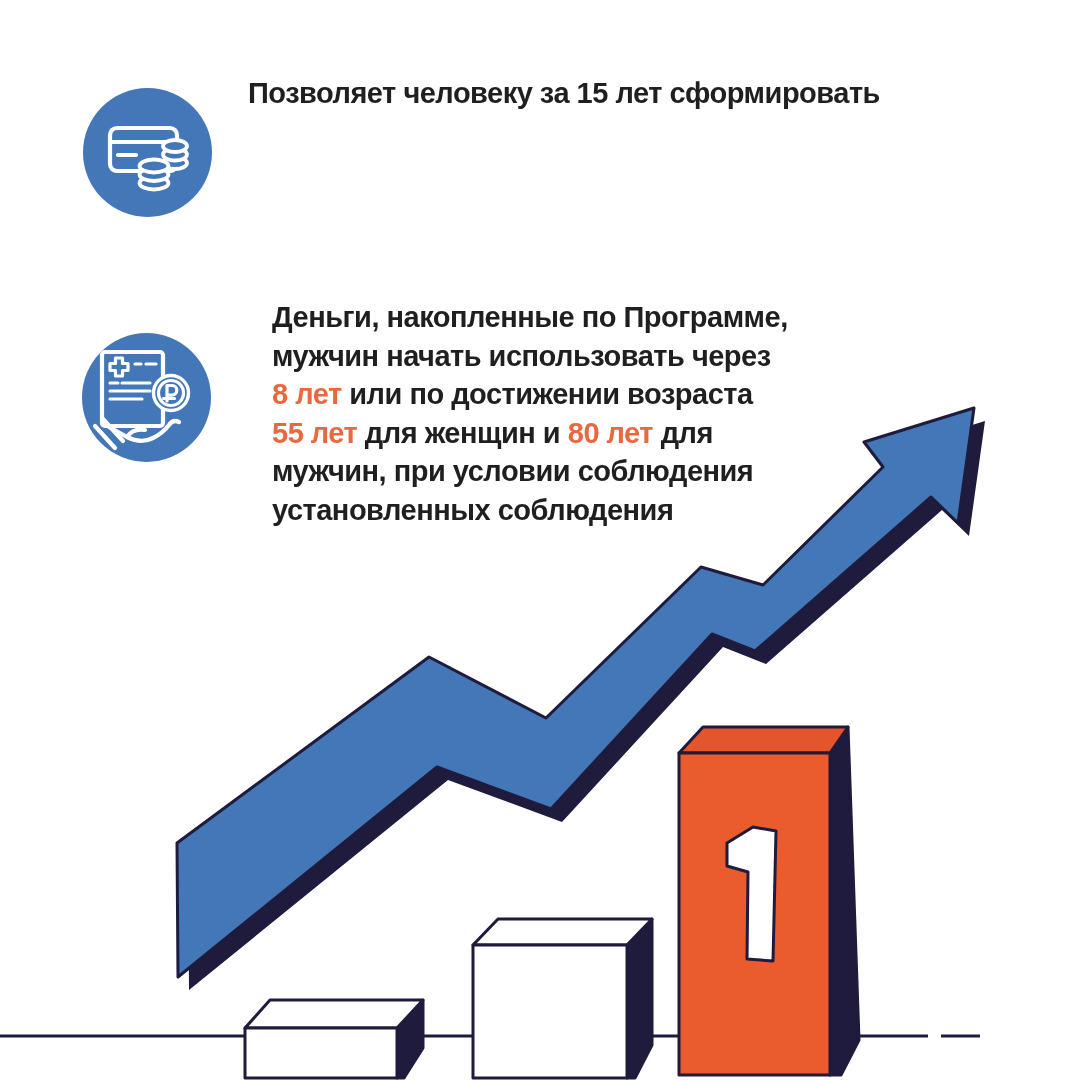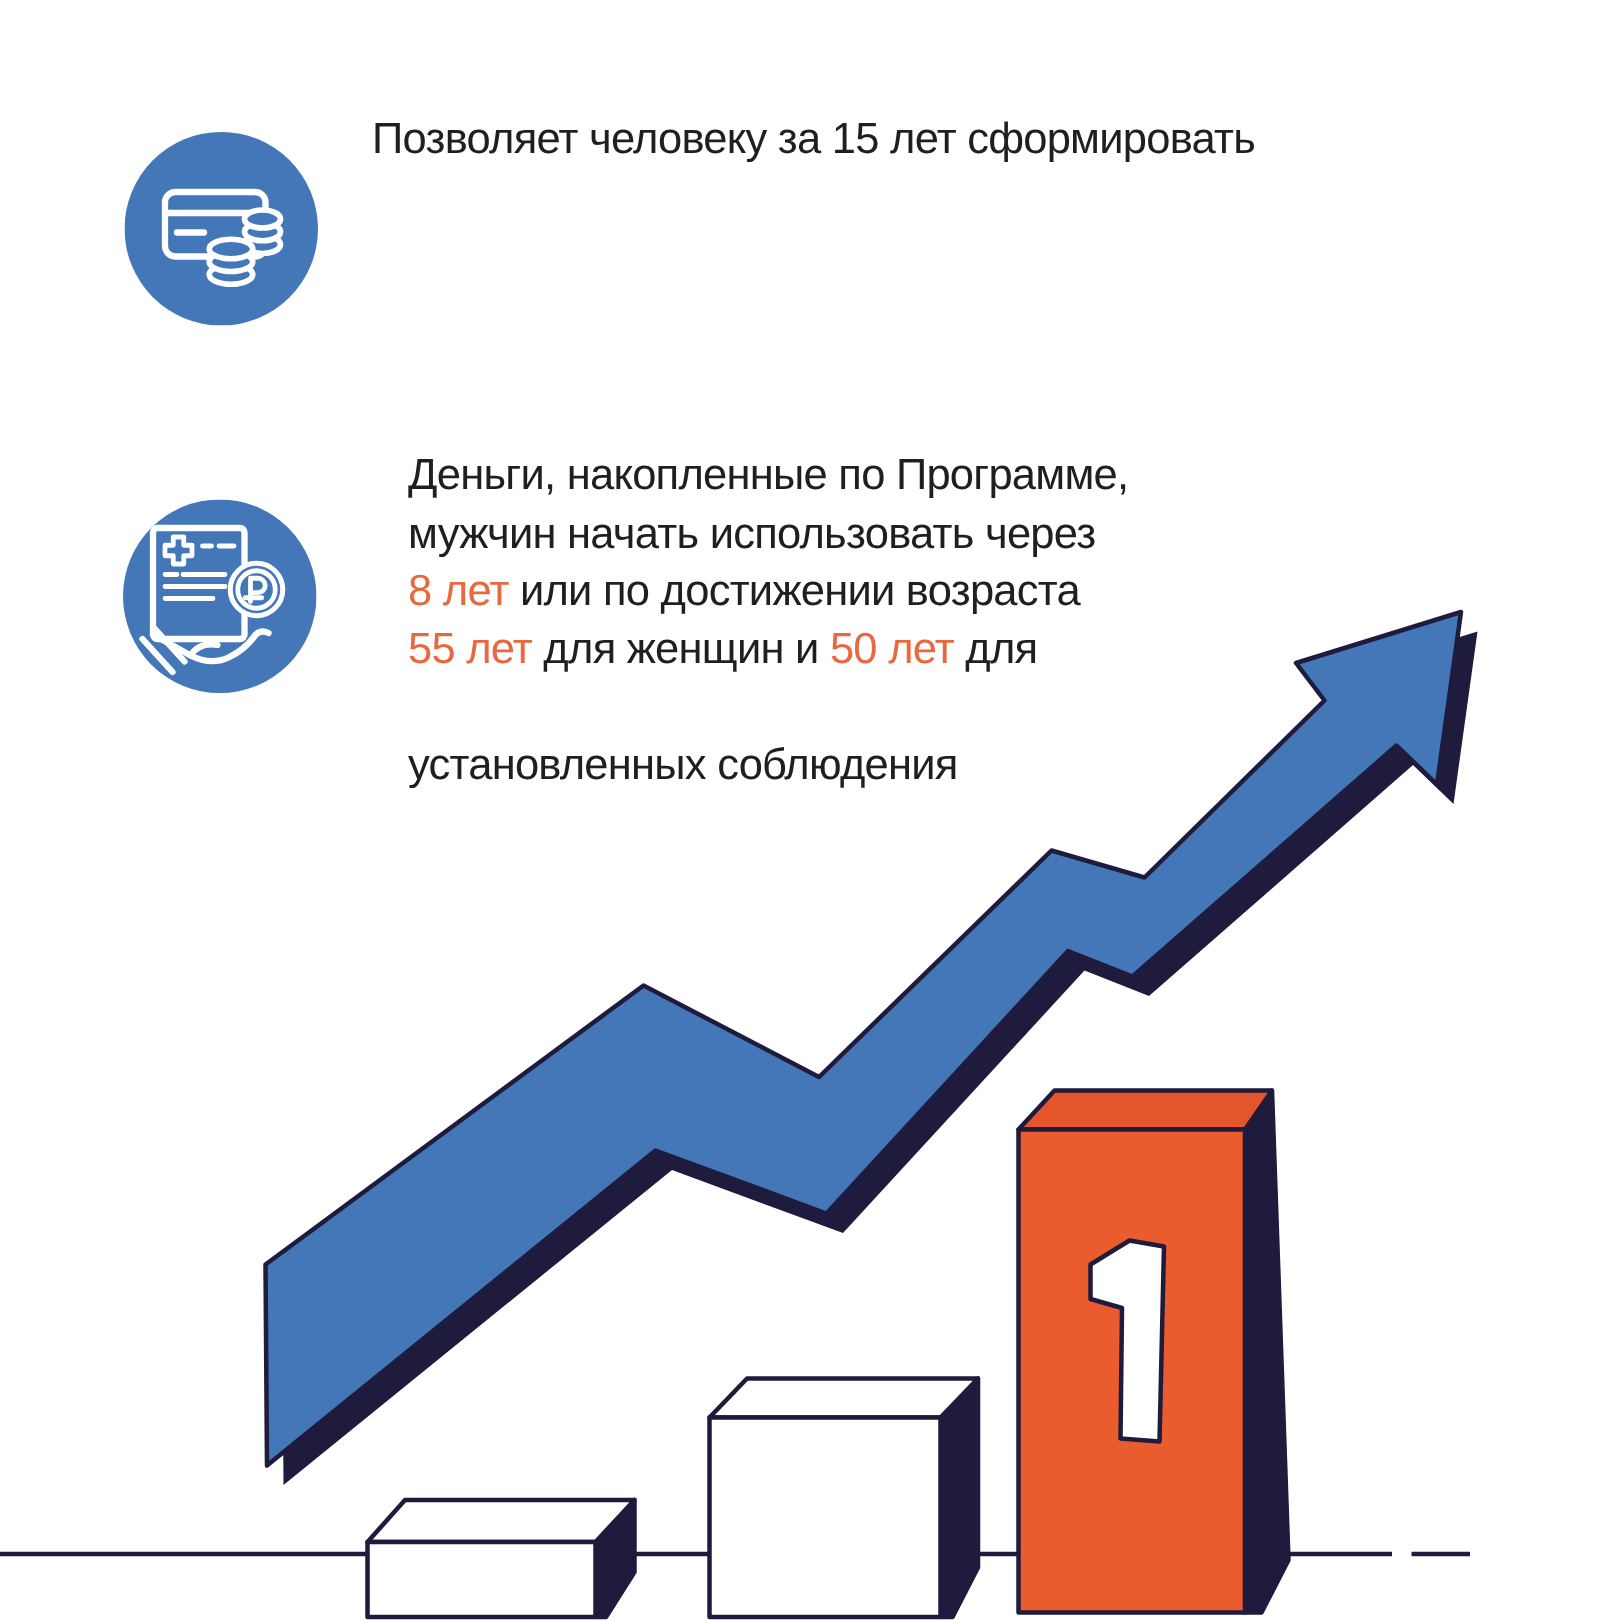--- a/index.html
+++ b/index.html
@@ -11,21 +11,21 @@
     --text:#1F1F1F;
   }
   html,body{margin:0;padding:0;background:#fff;}
   .canvas{
     position:relative;width:1080px;height:1080px;background:#fff;overflow:hidden;
     font-family:"Liberation Sans","DejaVu Sans",sans-serif;
   }
   .icon-badge{position:absolute;width:129px;height:129px;}
   .tblock{
     position:absolute;left:248px;
-    font-size:29px;line-height:38.5px;font-weight:400;
+    font-size:29px;line-height:38.5px;font-weight:700;
     color:var(--text);letter-spacing:-0.5px;white-space:nowrap;
   }
   .tb1{top:74px;}
   .tb2{top:298px;margin-left:24px;}
   .tblock .hl{color:var(--orange-text);}
   .scene{position:absolute;left:0;top:0;width:1080px;height:1080px;}
   
   .arrow-shadow{fill:var(--navy);}
   .arrow-main{fill:var(--blue);stroke:var(--navy);stroke-width:3;stroke-linejoin:round;}
   .gline{stroke:var(--navy);stroke-width:3;}
@@ -75,21 +75,21 @@
       <circle class="ic-stroke-thin" cx="89" cy="60" r="12.5" stroke-width="2.8"></circle>
       <path class="ic-stroke-thin" d="M85,52.5 V68 M85,52.5 h5 a4.8,4.8 0 0 1 0,9.6 h-5 M81.5,65.5 h11" stroke-width="2.8"></path>
     </g>
     <g>
       <path class="ic-stroke" d="M20,90 L45,104 Q59,111 71,105 Q81,100 87,92 Q91,86 97,89"></path>
       <path class="ic-stroke" d="M45,104 Q51,95 63,97"></path>
       <path class="ic-stroke" d="M13,93 L33,115 M21,86 L41,108"></path>
     </g>
   </svg>
 
-  <div class="tblock tb2"><span>Деньги, накопленные по Программе,</span><br><span>мужчин начать использовать через</span><br><span class="hl">8 лет</span><span> или по достижении возраста</span><br><span class="hl">55 лет</span><span> для женщин и </span><span class="hl">50 лет</span><span> для</span><br><br><span>установленных соблюдения</span></div>
+  <div class="tblock tb2"><span>Деньги, накопленные по Программе,</span><br><span>мужчин начать использовать через</span><br><span class="hl">8 лет</span><span> или по достижении возраста</span><br><span class="hl">55 лет</span><span> для женщин и </span><span class="hl">80 лет</span><span> для</span><br><span>мужчин, при условии соблюдения</span><br><span>установленных соблюдения</span></div>
 
   <svg class="scene" viewBox="0 0 1080 1080">
 
     <line class="gline" x1="0" y1="1036" x2="928" y2="1036"></line>
     <line class="gline" x1="941" y1="1036" x2="980" y2="1036"></line>
 
     <g>
       <polygon class="face-dark" points="397,1028 423,1000 423,1048 404,1078 397,1078"></polygon>
       <polygon class="face-white" points="245,1028 270,1000 423,1000 397,1028"></polygon>
       <rect class="face-white" x="245" y="1028" width="152" height="50"></rect>

